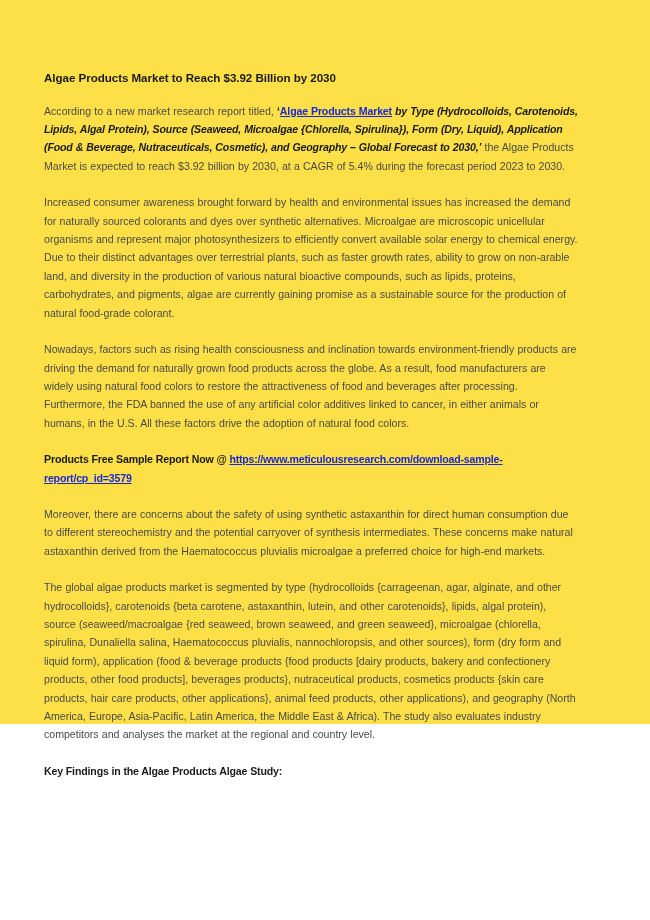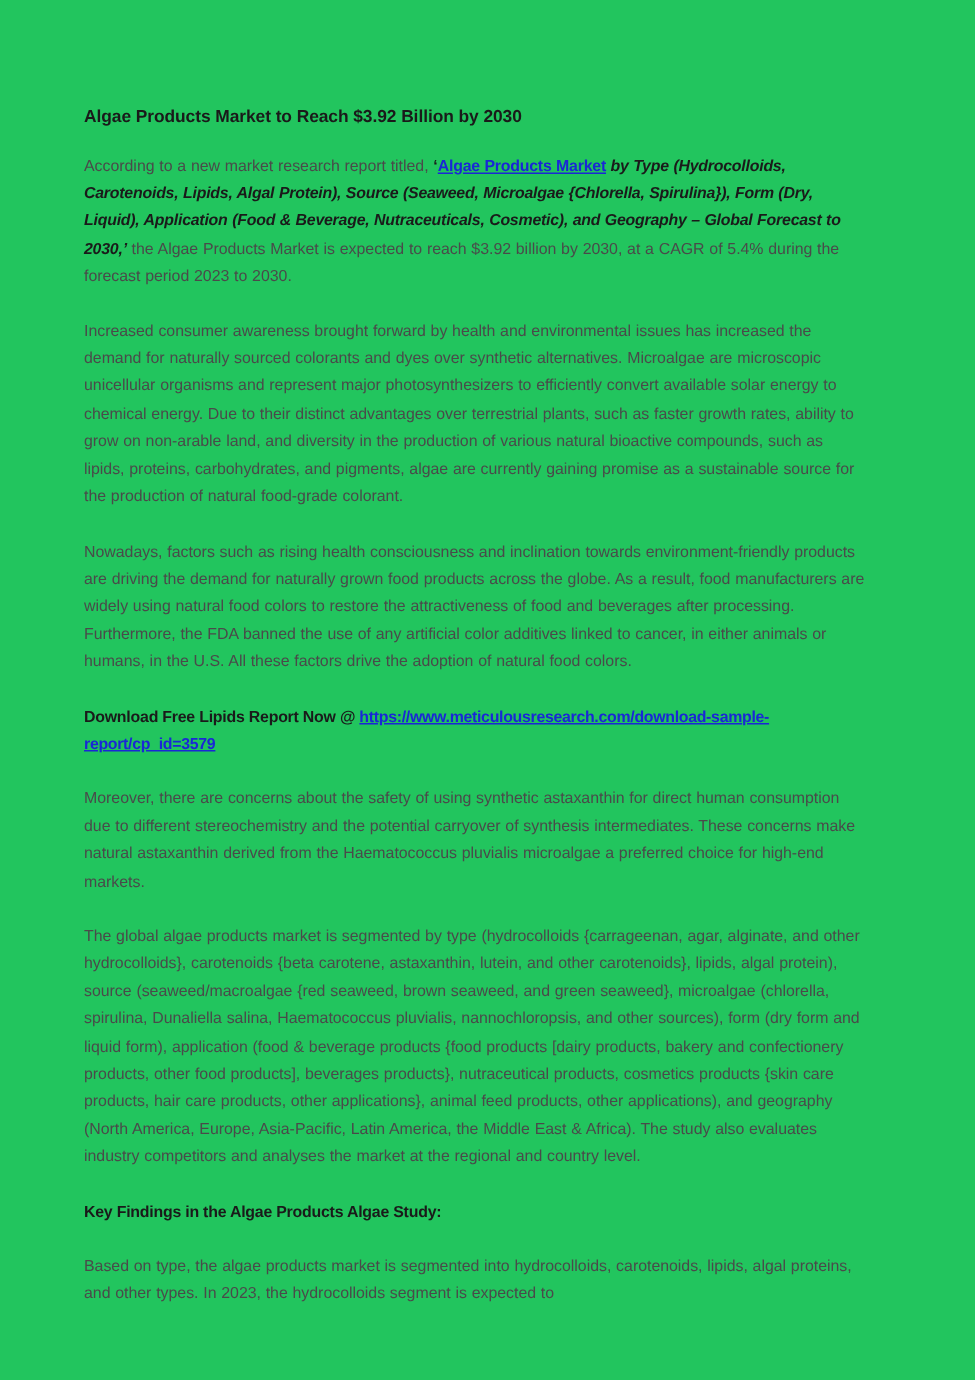--- a/index.html
+++ b/index.html
@@ -12,24 +12,24 @@
     width: 650px;
     height: 920px;
     overflow: hidden;
     font-family: "Liberation Sans", "DejaVu Sans", sans-serif;
     color: #3b3b3b;
     -webkit-font-smoothing: antialiased;
   }
   .page {
     position: relative;
     width: 650px;
-    height: 920px;
-    background: #22c55e;
+    height: 724px;
+    background: #fde047;
     box-sizing: border-box;
-    padding: 70px 72px 0 56px;
+    padding: 70px 72px 0 44px;
   }
   .doc-title {
     font-size: 11.6px;
     font-weight: bold;
     color: #1a1a1a;
     letter-spacing: -0.05px;
     margin: 0 0 16px 0;
     line-height: 1.35;
   }
   p.para {
@@ -80,24 +80,23 @@
 
   <p class="para">
     <span>According to a new market research report titled, </span><span class="quote">‘</span><a class="lnk" href="#">Algae Products Market</a><span class="b"> by Type (Hydrocolloids, Carotenoids, Lipids, Algal Protein), Source (Seaweed, Microalgae {Chlorella, Spirulina}), Form (Dry, Liquid), Application (Food &amp; Beverage, Nutraceuticals, Cosmetic), and Geography – Global Forecast to 2030,’</span><span> the Algae Products Market is expected to reach $3.92 billion by 2030, at a CAGR of 5.4% during the forecast period 2023 to 2030.</span>
   </p>
 
   <p class="para">Increased consumer awareness brought forward by health and environmental issues has increased the demand for naturally sourced colorants and dyes over synthetic alternatives. Microalgae are microscopic unicellular organisms and represent major photosynthesizers to efficiently convert available solar energy to chemical energy. Due to their distinct advantages over terrestrial plants, such as faster growth rates, ability to grow on non-arable land, and diversity in the production of various natural bioactive compounds, such as lipids, proteins, carbohydrates, and pigments, algae are currently gaining promise as a sustainable source for the production of natural food-grade colorant.</p>
 
   <p class="para">Nowadays, factors such as rising health consciousness and inclination towards environment-friendly products are driving the demand for naturally grown food products across the globe. As a result, food manufacturers are widely using natural food colors to restore the attractiveness of food and beverages after processing. Furthermore, the FDA banned the use of any artificial color additives linked to cancer, in either animals or humans, in the U.S. All these factors drive the adoption of natural food colors.</p>
 
   <p class="heading-inline">
-    <span>Download Free Lipids Report Now @ </span><a class="lnk-plain" href="#">https://www.meticulousresearch.com/download-sample-report/cp_id=3579</a>
+    <span>Products Free Sample Report Now @ </span><a class="lnk-plain" href="#">https://www.meticulousresearch.com/download-sample-report/cp_id=3579</a>
   </p>
 
   <p class="para">Moreover, there are concerns about the safety of using synthetic astaxanthin for direct human consumption due to different stereochemistry and the potential carryover of synthesis intermediates. These concerns make natural astaxanthin derived from the Haematococcus pluvialis microalgae a preferred choice for high-end markets.</p>
 
   <p class="para">The global algae products market is segmented by type (hydrocolloids {carrageenan, agar, alginate, and other hydrocolloids}, carotenoids {beta carotene, astaxanthin, lutein, and other carotenoids}, lipids, algal protein), source (seaweed/macroalgae {red seaweed, brown seaweed, and green seaweed}, microalgae (chlorella, spirulina, Dunaliella salina, Haematococcus pluvialis, nannochloropsis, and other sources), form (dry form and liquid form), application (food &amp; beverage products {food products [dairy products, bakery and confectionery products, other food products], beverages products}, nutraceutical products, cosmetics products {skin care products, hair care products, other applications}, animal feed products, other applications), and geography (North America, Europe, Asia-Pacific, Latin America, the Middle East &amp; Africa). The study also evaluates industry competitors and analyses the market at the regional and country level.</p>
 
   <p class="heading-inline">Key Findings in the Algae Products Algae Study:</p>
 
-  <p class="para">Based on type, the algae products market is segmented into hydrocolloids, carotenoids, lipids, algal proteins, and other types. In 2023, the hydrocolloids segment is expected to</p>
 
 </div>
 
 </body></html>

